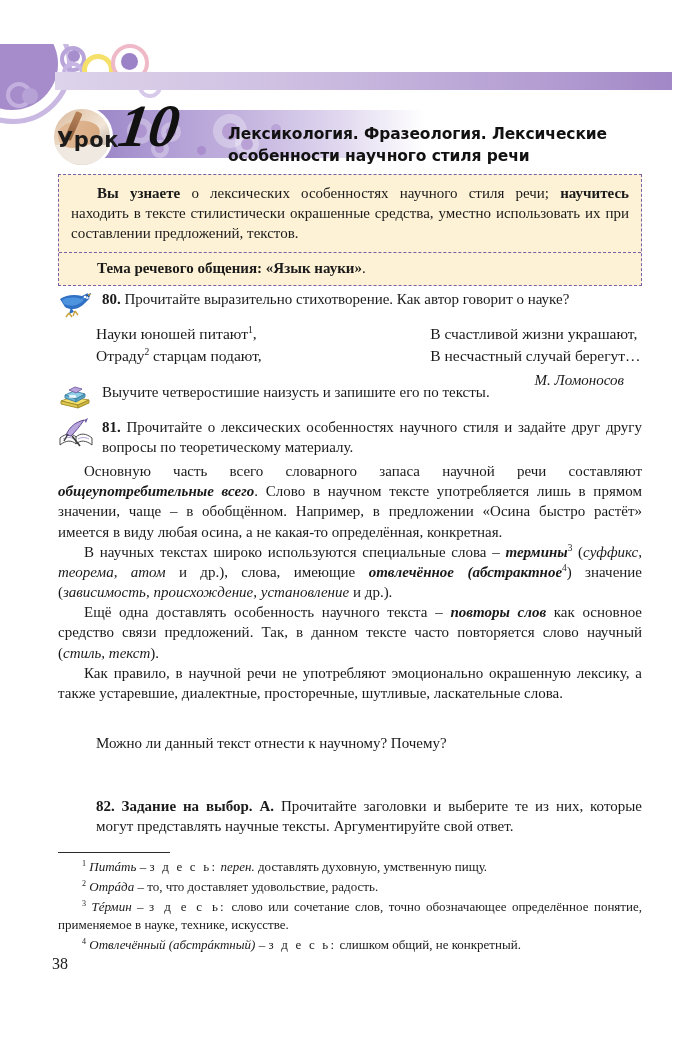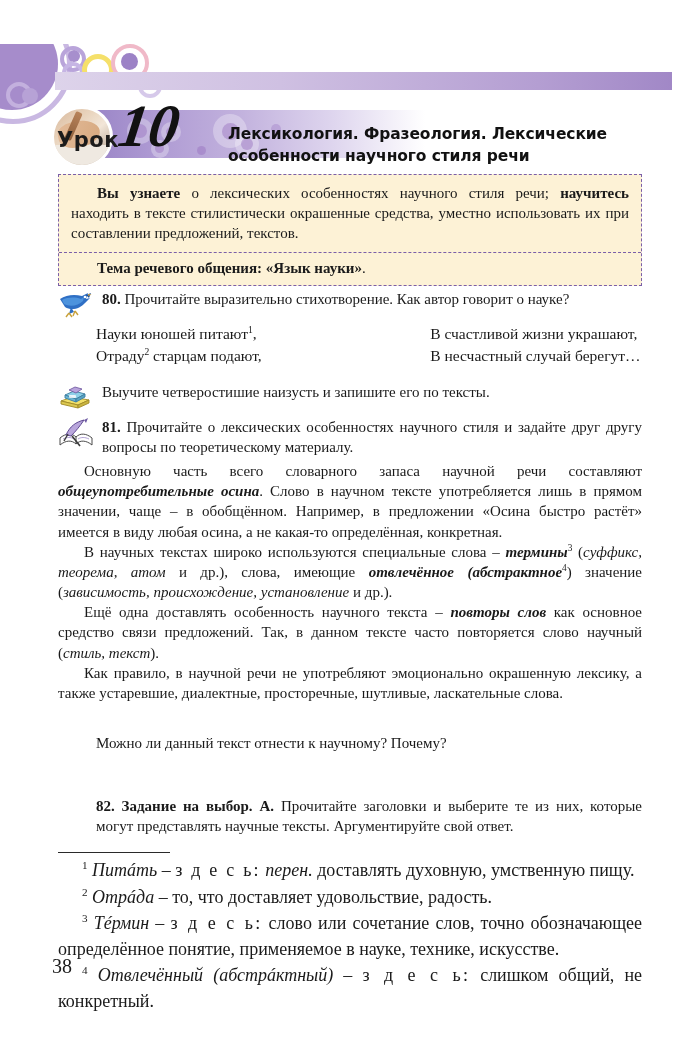--- a/index.html
+++ b/index.html
@@ -245,32 +245,32 @@
     width: 584px;
   }
   #fn-rule {
     width: 112px;
     height: 0;
     border-top: 1.2px solid #2a2a2a;
     margin-bottom: 5px;
   }
   #footnotes p {
     margin: 0 0 1px 0;
-    font-size: 18px;
+    font-size: 13px;
     line-height: 1.42;
     text-align: justify;
     text-indent: 24px;
   }
   .spaced { letter-spacing: 2.2px; }
 
   
   #page-number {
     position: absolute;
     left: 52px; top: 955px;
-    font-size: 20px;
+    font-size: 16px;
     color: #1a1a1a;
   }
 </style>
 </head>
 <body>
 
 <div id="header-deco">
 
   <div class="deco-circle" style="left:-34px; top:-26px; width:92px; height:92px; background:#a68ccb;"></div>
   <div class="deco-circle" style="left:-46px; top:-38px; width:118px; height:118px; border:5px solid #c9b8e2; background:transparent;"></div>
@@ -357,20 +357,21 @@
         <tr>
       <td><span>Науки юношей питают</span><sup>1</sup><span>,</span></td>
       <td class="col2">В счастливой жизни украшают,</td>
     </tr>
     <tr>
       <td><span>Отраду</span><sup>2</sup><span> старцам подают,</span></td>
       <td class="col2">В несчастный случай берегут…</td>
     </tr>
   </tbody>
     </table>
+  <div class="author">М. Ломоносов</div>
 </div>
 
 <div id="memorize">
   <span class="ex-icon">
     <svg width="34" height="26" viewBox="0 0 34 26">
       <path d="M3 18 L14 14 L31 17 L20 22 Z" fill="#f2e06a" stroke="#a08a28" stroke-width="0.9"></path>
       <path d="M3 18 L3 21 L20 25 L20 22 Z" fill="#dcc84f" stroke="#a08a28" stroke-width="0.9"></path>
       <path d="M20 22 L31 17 L31 20 L20 25 Z" fill="#c9b43f" stroke="#a08a28" stroke-width="0.9"></path>
       <path d="M7 12 L16 8 L27 11 L18 16 Z" fill="#8fd0e8" stroke="#3d7ea0" stroke-width="0.9"></path>
       <path d="M7 12 L7 15 L18 19 L18 16 Z" fill="#6ab6d4" stroke="#3d7ea0" stroke-width="0.9"></path>
@@ -394,21 +395,21 @@
       <path d="M10 16 L6 23" stroke="#3a3a3a" stroke-width="1.4"></path>
       <path d="M14 18 L22 28" stroke="#3a3a3a" stroke-width="1.6"></path>
     </svg>
   </span>
   <div class="lead">
     <b>81.</b><span> Прочитайте о лексических особенностях научного стиля и задайте друг другу вопросы по теоретическому материалу.</span>
   </div>
 </div>
 
 <div id="theory">
-    <p><span>Основную часть всего словарного запаса научной речи составляют </span><b><i>общеупотребительные осина</i></b><span>. Слово в научном тексте употребляется лишь в прямом значении, чаще – в обобщённом. Например, в предложении «Осина быстро растёт» имеется в виду любая осина, а не какая-то определённая, конкретная.</span></p>
+    <p><span>Основную часть всего словарного запаса научной речи составляют </span><b><i>общеупотребительные всего</i></b><span>. Слово в научном тексте употребляется лишь в прямом значении, чаще – в обобщённом. Например, в предложении «Осина быстро растёт» имеется в виду любая осина, а не какая-то определённая, конкретная.</span></p>
     <p><span>В научных текстах широко используются специальные слова – </span><b><i>термины</i></b><sup>3</sup><span> (</span><i>суффикс, теорема, атом</i><span> и др.), слова, имеющие </span><b><i>отвлечённое (абстрактное</i></b><sup>4</sup><span>) значение (</span><i>зависимость, происхождение, установление</i><span> и др.).</span></p>
     <p><span>Ещё одна доставлять особенность научного текста – </span><b><i>повторы слов</i></b><span> как основное средство связи предложений. Так, в данном тексте часто повторяется слово научный (</span><i>стиль, текст</i><span>).</span></p>
     <p><span>Как правило, в научной речи не употребляют эмоционально окрашенную лексику, а также устаревшие, диалектные, просторечные, шутливые, ласкательные слова.</span></p>
   </div>
 
 <div id="questions">
     <p>Можно ли данный текст отнести к научному? Почему?</p>
   </div>
 
 <div id="ex82">

